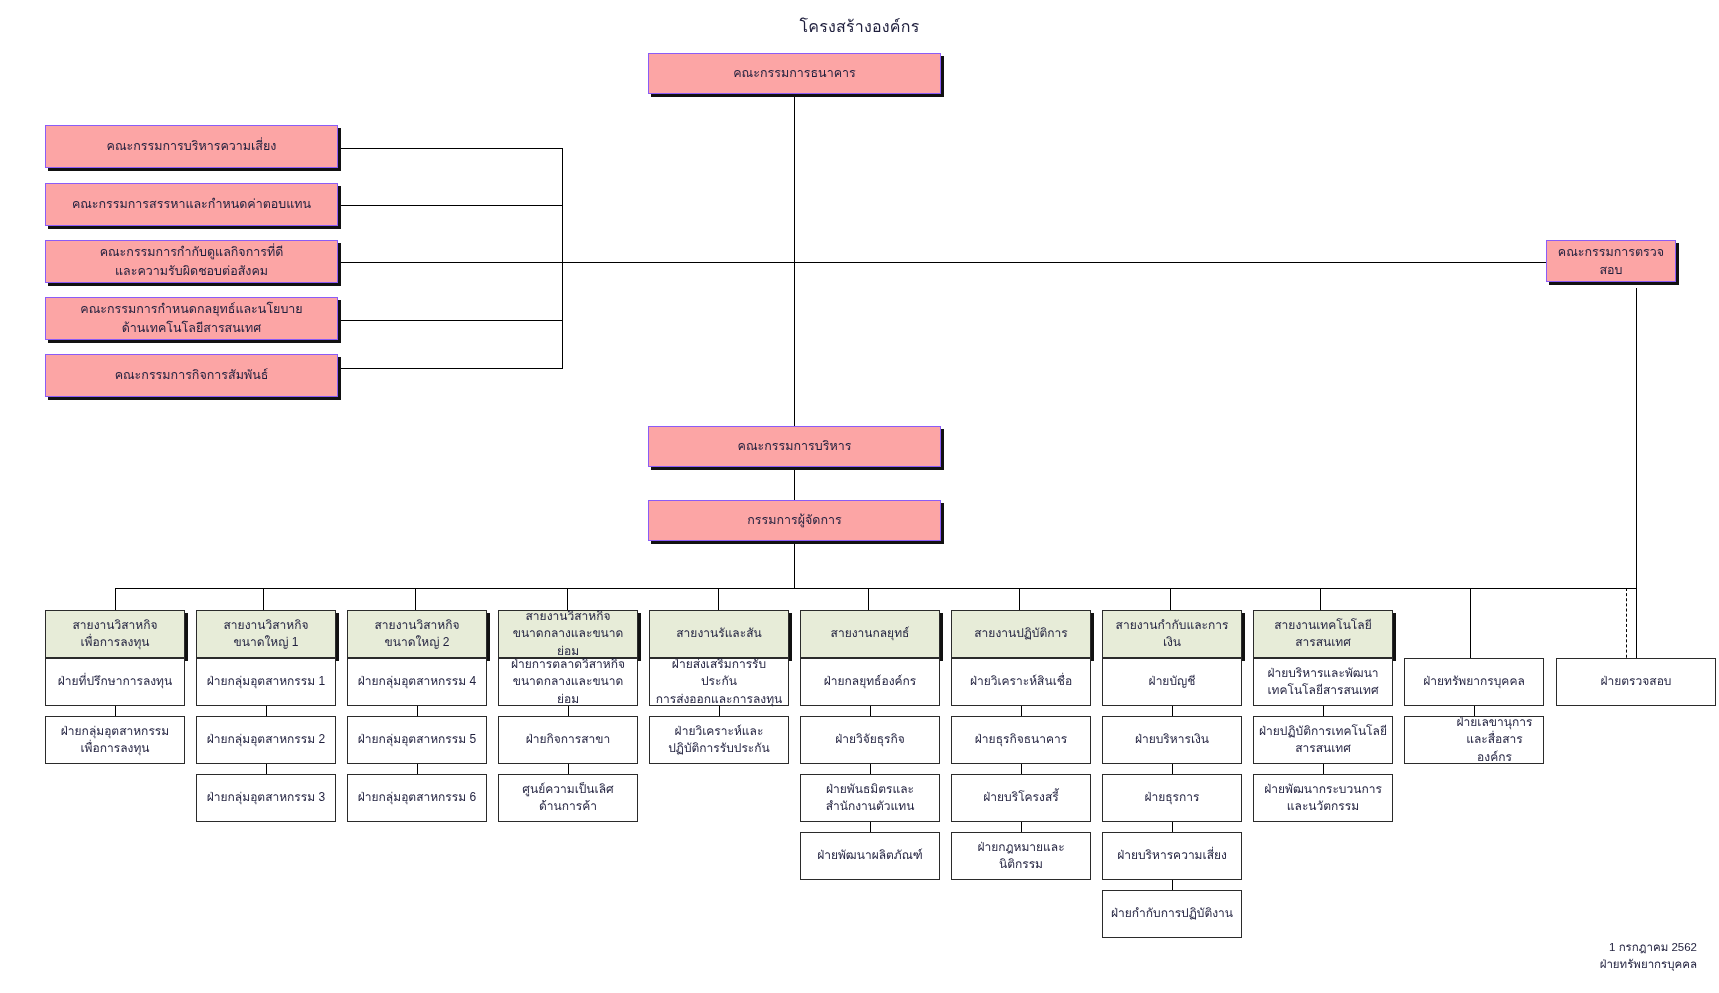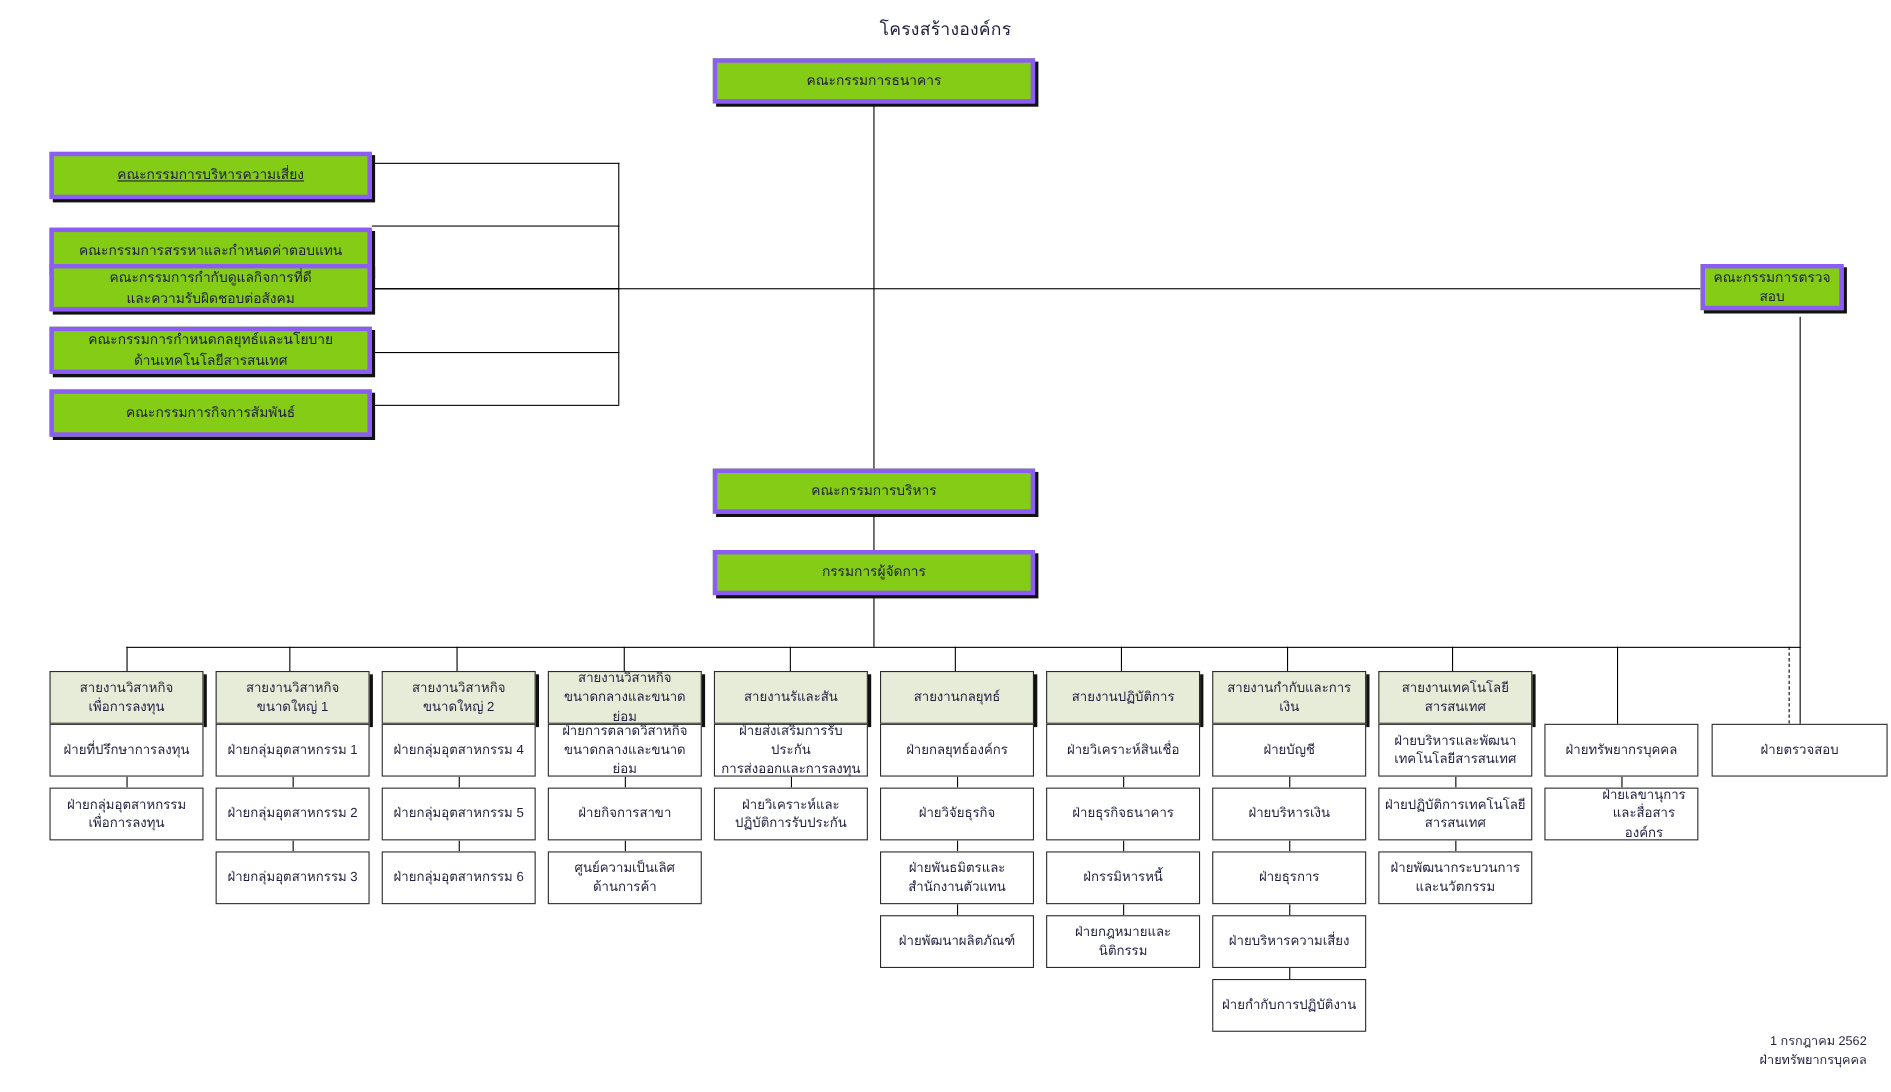--- a/index.html
+++ b/index.html
@@ -40,22 +40,22 @@
     color:#1f1f3d;
     padding:2px 4px;
     background:#ffffff;
     border:1px solid #000000;
     z-index:3;
   }
   .node .lbl{display:block;white-space:pre-line;}
 
   
   .node.blue{
-    background:#84cc16;
-    border:4px solid #8b5cf6;
+    background:#fca5a5;
+    border:1px solid #8b5cf6;
     box-shadow:3px 3px 0 0 #111;
   }
   
   .node.green{
     background:#e7ecd8;
     border:1px solid #2b2b2b;
     box-shadow:3px 3px 0 0 #111;
     font-size:12px;
   }
   
@@ -130,24 +130,24 @@
   <div class="ln v" style="left:1320px;top:588px;height:22px;"></div>
   <div class="ln v" style="left:1470px;top:588px;height:82px;"></div>
 
   <div id="nodes">
       <div class="node blue" style="left: 648px; top: 53px; width: 293px; height: 41px;">
         <span class="lbl">คณะกรรมการธนาคาร</span>
       </div>
       <div class="node blue" style="left: 1546px; top: 240px; width: 130px; height: 42px;">
         <span class="lbl">คณะกรรมการตรวจสอบ</span>
       </div>
-      <div class="node blue" style="left: 45px; top: 138px; width: 293px; height: 43px; text-decoration: underline;">
+      <div class="node blue" style="left: 45px; top: 125px; width: 293px; height: 43px;">
         <span class="lbl">คณะกรรมการบริหารความเสี่ยง</span>
       </div>
-      <div class="node blue" style="left: 45px; top: 183px; width: 293px; height: 43px; margin-top: 24px;">
+      <div class="node blue" style="left: 45px; top: 183px; width: 293px; height: 43px;">
         <span class="lbl">คณะกรรมการสรรหาและกำหนดค่าตอบแทน</span>
       </div>
       <div class="node blue" style="left: 45px; top: 240px; width: 293px; height: 43px;">
         <span class="lbl">คณะกรรมการกำกับดูแลกิจการที่ดี
 และความรับผิดชอบต่อสังคม</span>
       </div>
       <div class="node blue" style="left: 45px; top: 297px; width: 293px; height: 43px;">
         <span class="lbl">คณะกรรมการกำหนดกลยุทธ์และนโยบาย
 ด้านเทคโนโลยีสารสนเทศ</span>
       </div>
@@ -262,21 +262,21 @@
       <div class="ln v" style="left: 1021px; top: 658px; height: 10px;"></div>
       <div class="node white" style="left: 951px; top: 658px; width: 140px; height: 48px;">
         <span class="lbl">ฝ่ายวิเคราะห์สินเชื่อ</span>
       </div>
       <div class="ln v" style="left: 1021px; top: 706px; height: 10px;"></div>
       <div class="node white" style="left: 951px; top: 716px; width: 140px; height: 48px;">
         <span class="lbl">ฝ่ายธุรกิจธนาคาร</span>
       </div>
       <div class="ln v" style="left: 1021px; top: 764px; height: 10px;"></div>
       <div class="node white" style="left: 951px; top: 774px; width: 140px; height: 48px;">
-        <span class="lbl">ฝ่กรรมิหารหนี้</span>
+        <span class="lbl">ฝ่ายบริโครงสรี้</span>
       </div>
       <div class="ln v" style="left: 1021px; top: 822px; height: 10px;"></div>
       <div class="node white" style="left: 951px; top: 832px; width: 140px; height: 48px;">
         <span class="lbl">ฝ่ายกฎหมายและนิติกรรม</span>
       </div>
       <div class="node green" style="left: 1102px; top: 610px; width: 140px; height: 48px;">
         <span class="lbl">สายงานกำกับและการเงิน</span>
       </div>
       <div class="ln v" style="left: 1172px; top: 658px; height: 10px;"></div>
       <div class="node white" style="left: 1102px; top: 658px; width: 140px; height: 48px;">

